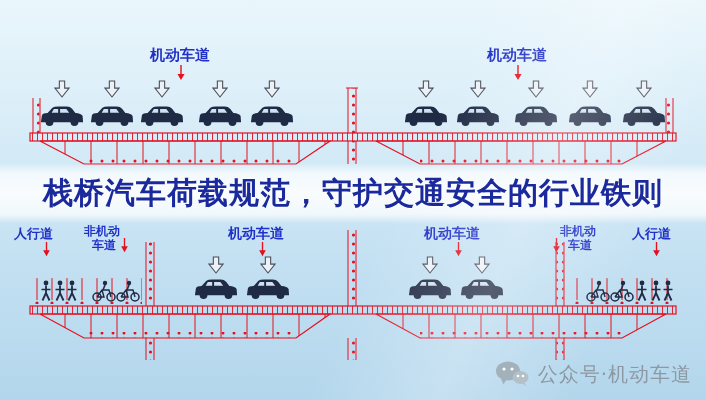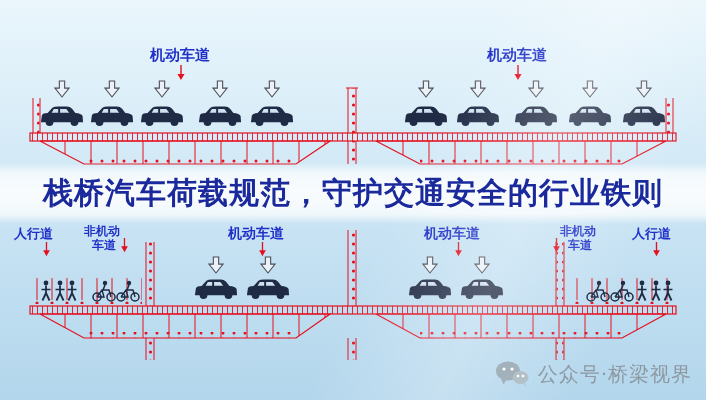--- a/index.html
+++ b/index.html
@@ -223,16 +223,16 @@
     <svg width="34" height="28" viewBox="0 0 34 28">
       <ellipse cx="13" cy="11" rx="12" ry="9.5" fill="#a3b1ba"></ellipse>
       <polygon points="6,19 8.5,24.5 12,18.5" fill="#a3b1ba"></polygon>
       <circle cx="9" cy="9" r="1.6" fill="#ffffff"></circle>
       <circle cx="17" cy="9" r="1.6" fill="#ffffff"></circle>
       <ellipse cx="25.5" cy="17.5" rx="8" ry="6.5" fill="#b3c0c8"></ellipse>
       <polygon points="29.5,23 31.5,27 26.5,22.5" fill="#b3c0c8"></polygon>
       <circle cx="23" cy="16" r="1.3" fill="#ffffff"></circle>
       <circle cx="28" cy="16" r="1.3" fill="#ffffff"></circle>
     </svg>
-    <span class="wm-text">公众号·桥梁视界</span>
+    <span class="wm-text">公众号·机动车道</span>
   </div>
 
 </div>
 
 </body></html>

